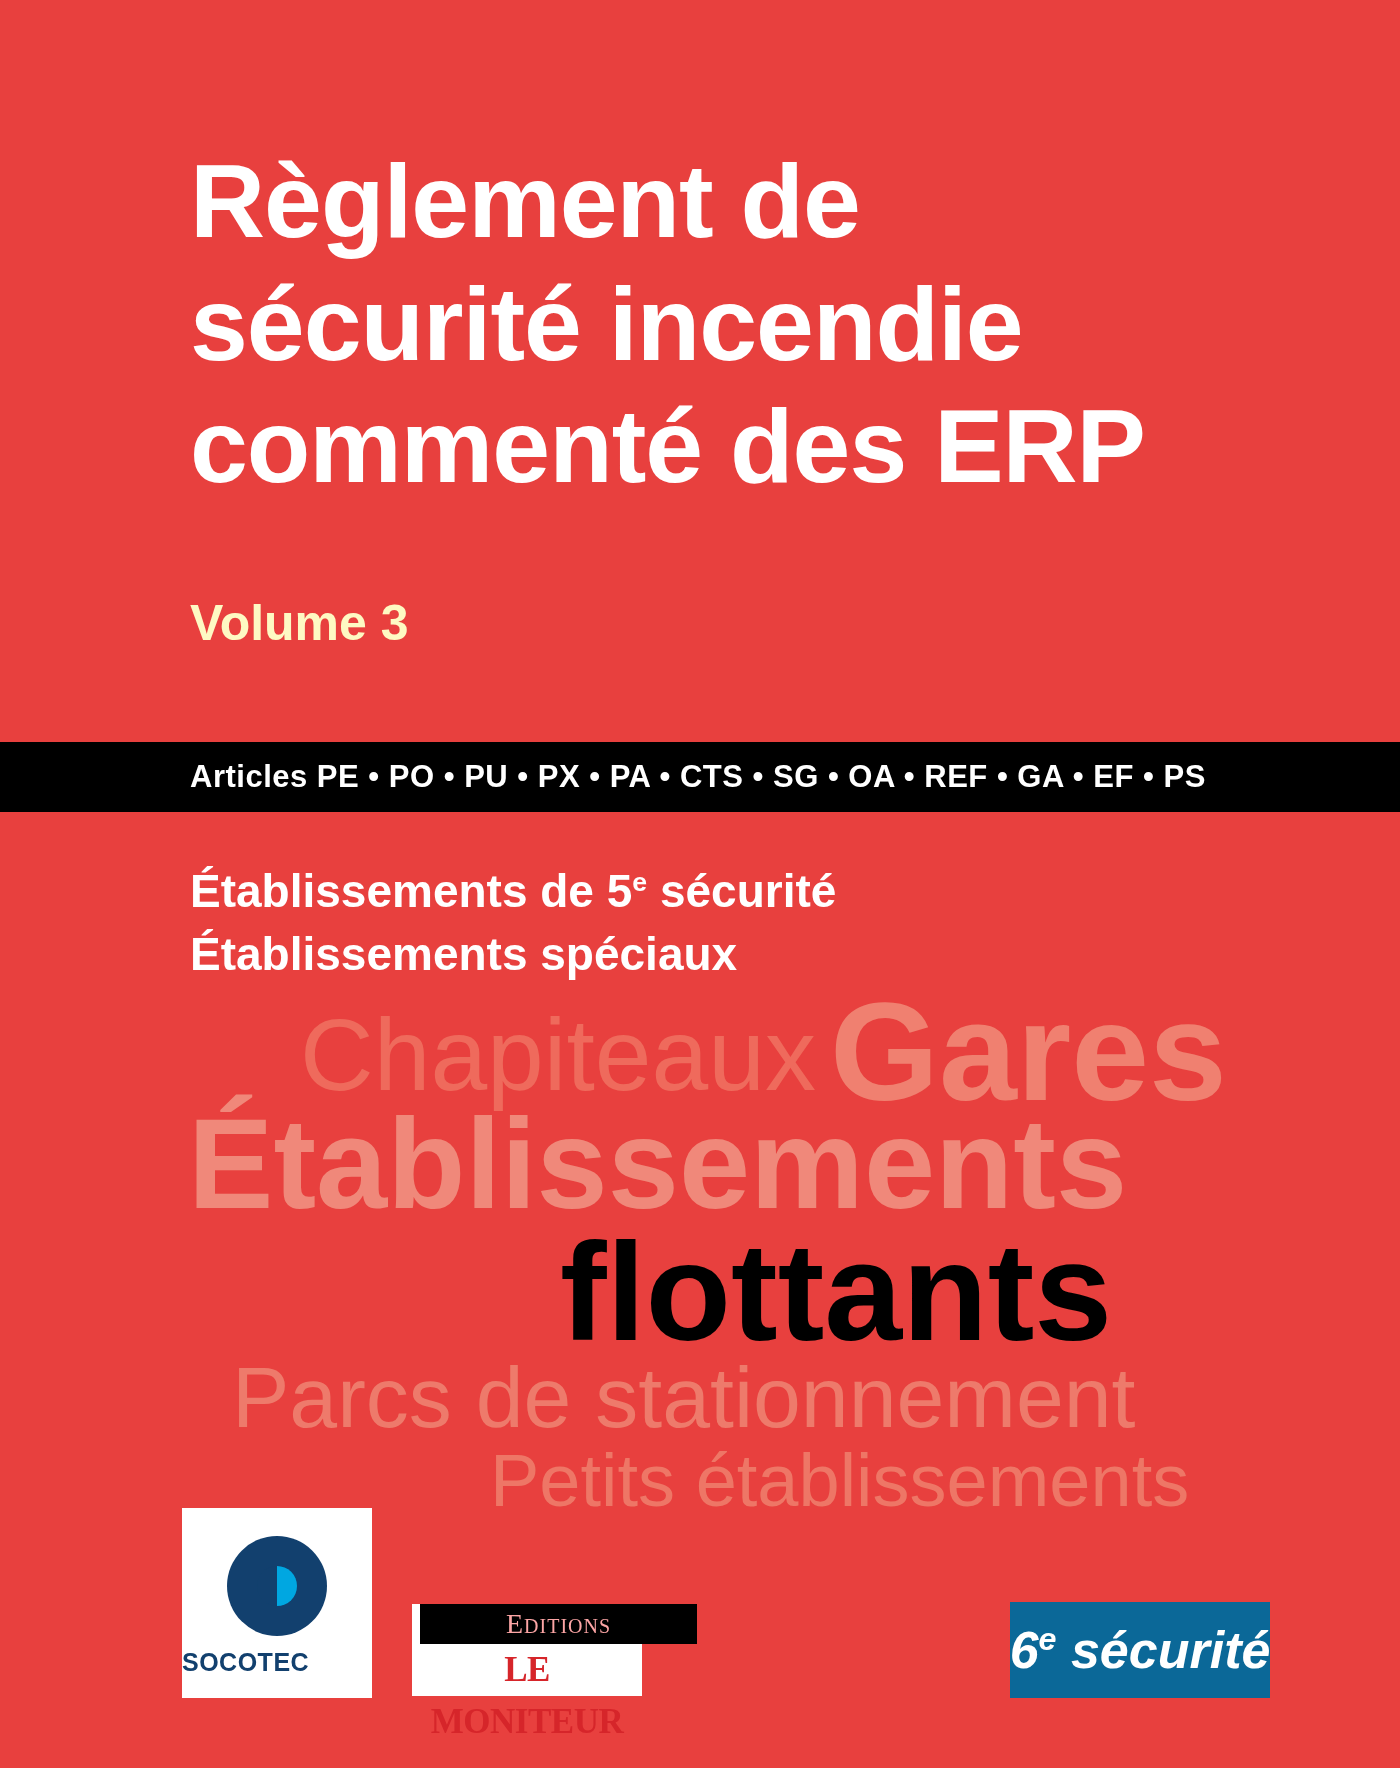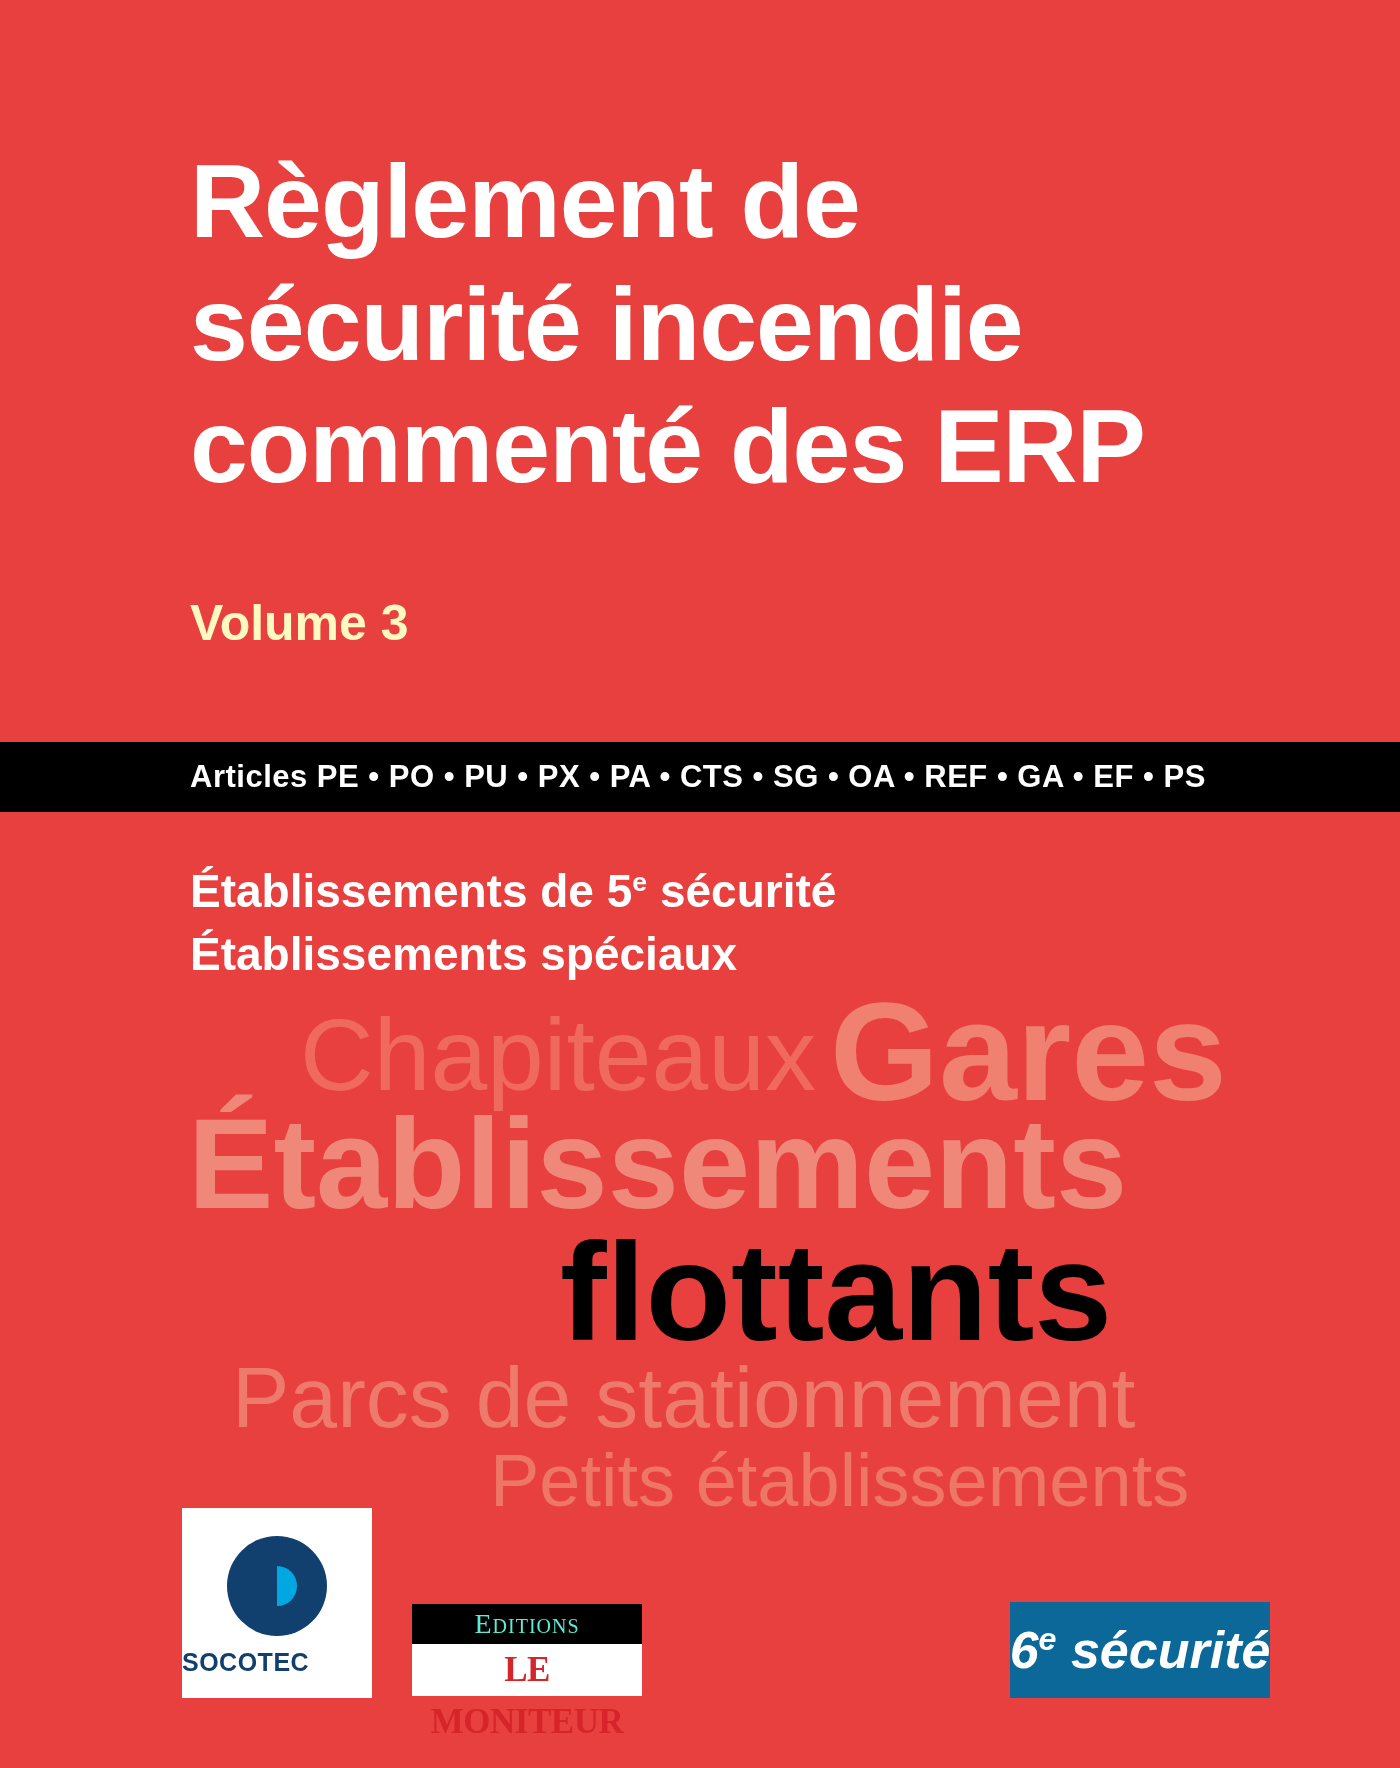--- a/index.html
+++ b/index.html
@@ -176,26 +176,26 @@
     position: absolute;
     left: 412px;
     top: 1604px;
     width: 230px;
     height: 92px;
     background: #ffffff;
     z-index: 7;
   }
   .moniteur-top {
     position: absolute;
-    left: 0;
+    left: 8px;
     top: 0;
-    width: 230px;
+    width: 277px;
     height: 40px;
     background: #000000;
-    color: #5eead4;
+    color: #fca5a5;
     text-align: center;
     font-family: "Liberation Serif", serif;
     font-size: 28px;
     line-height: 40px;
     font-variant: small-caps;
     letter-spacing: 1px;
   }
   .moniteur-bottom {
     position: absolute;
     left: 0;

